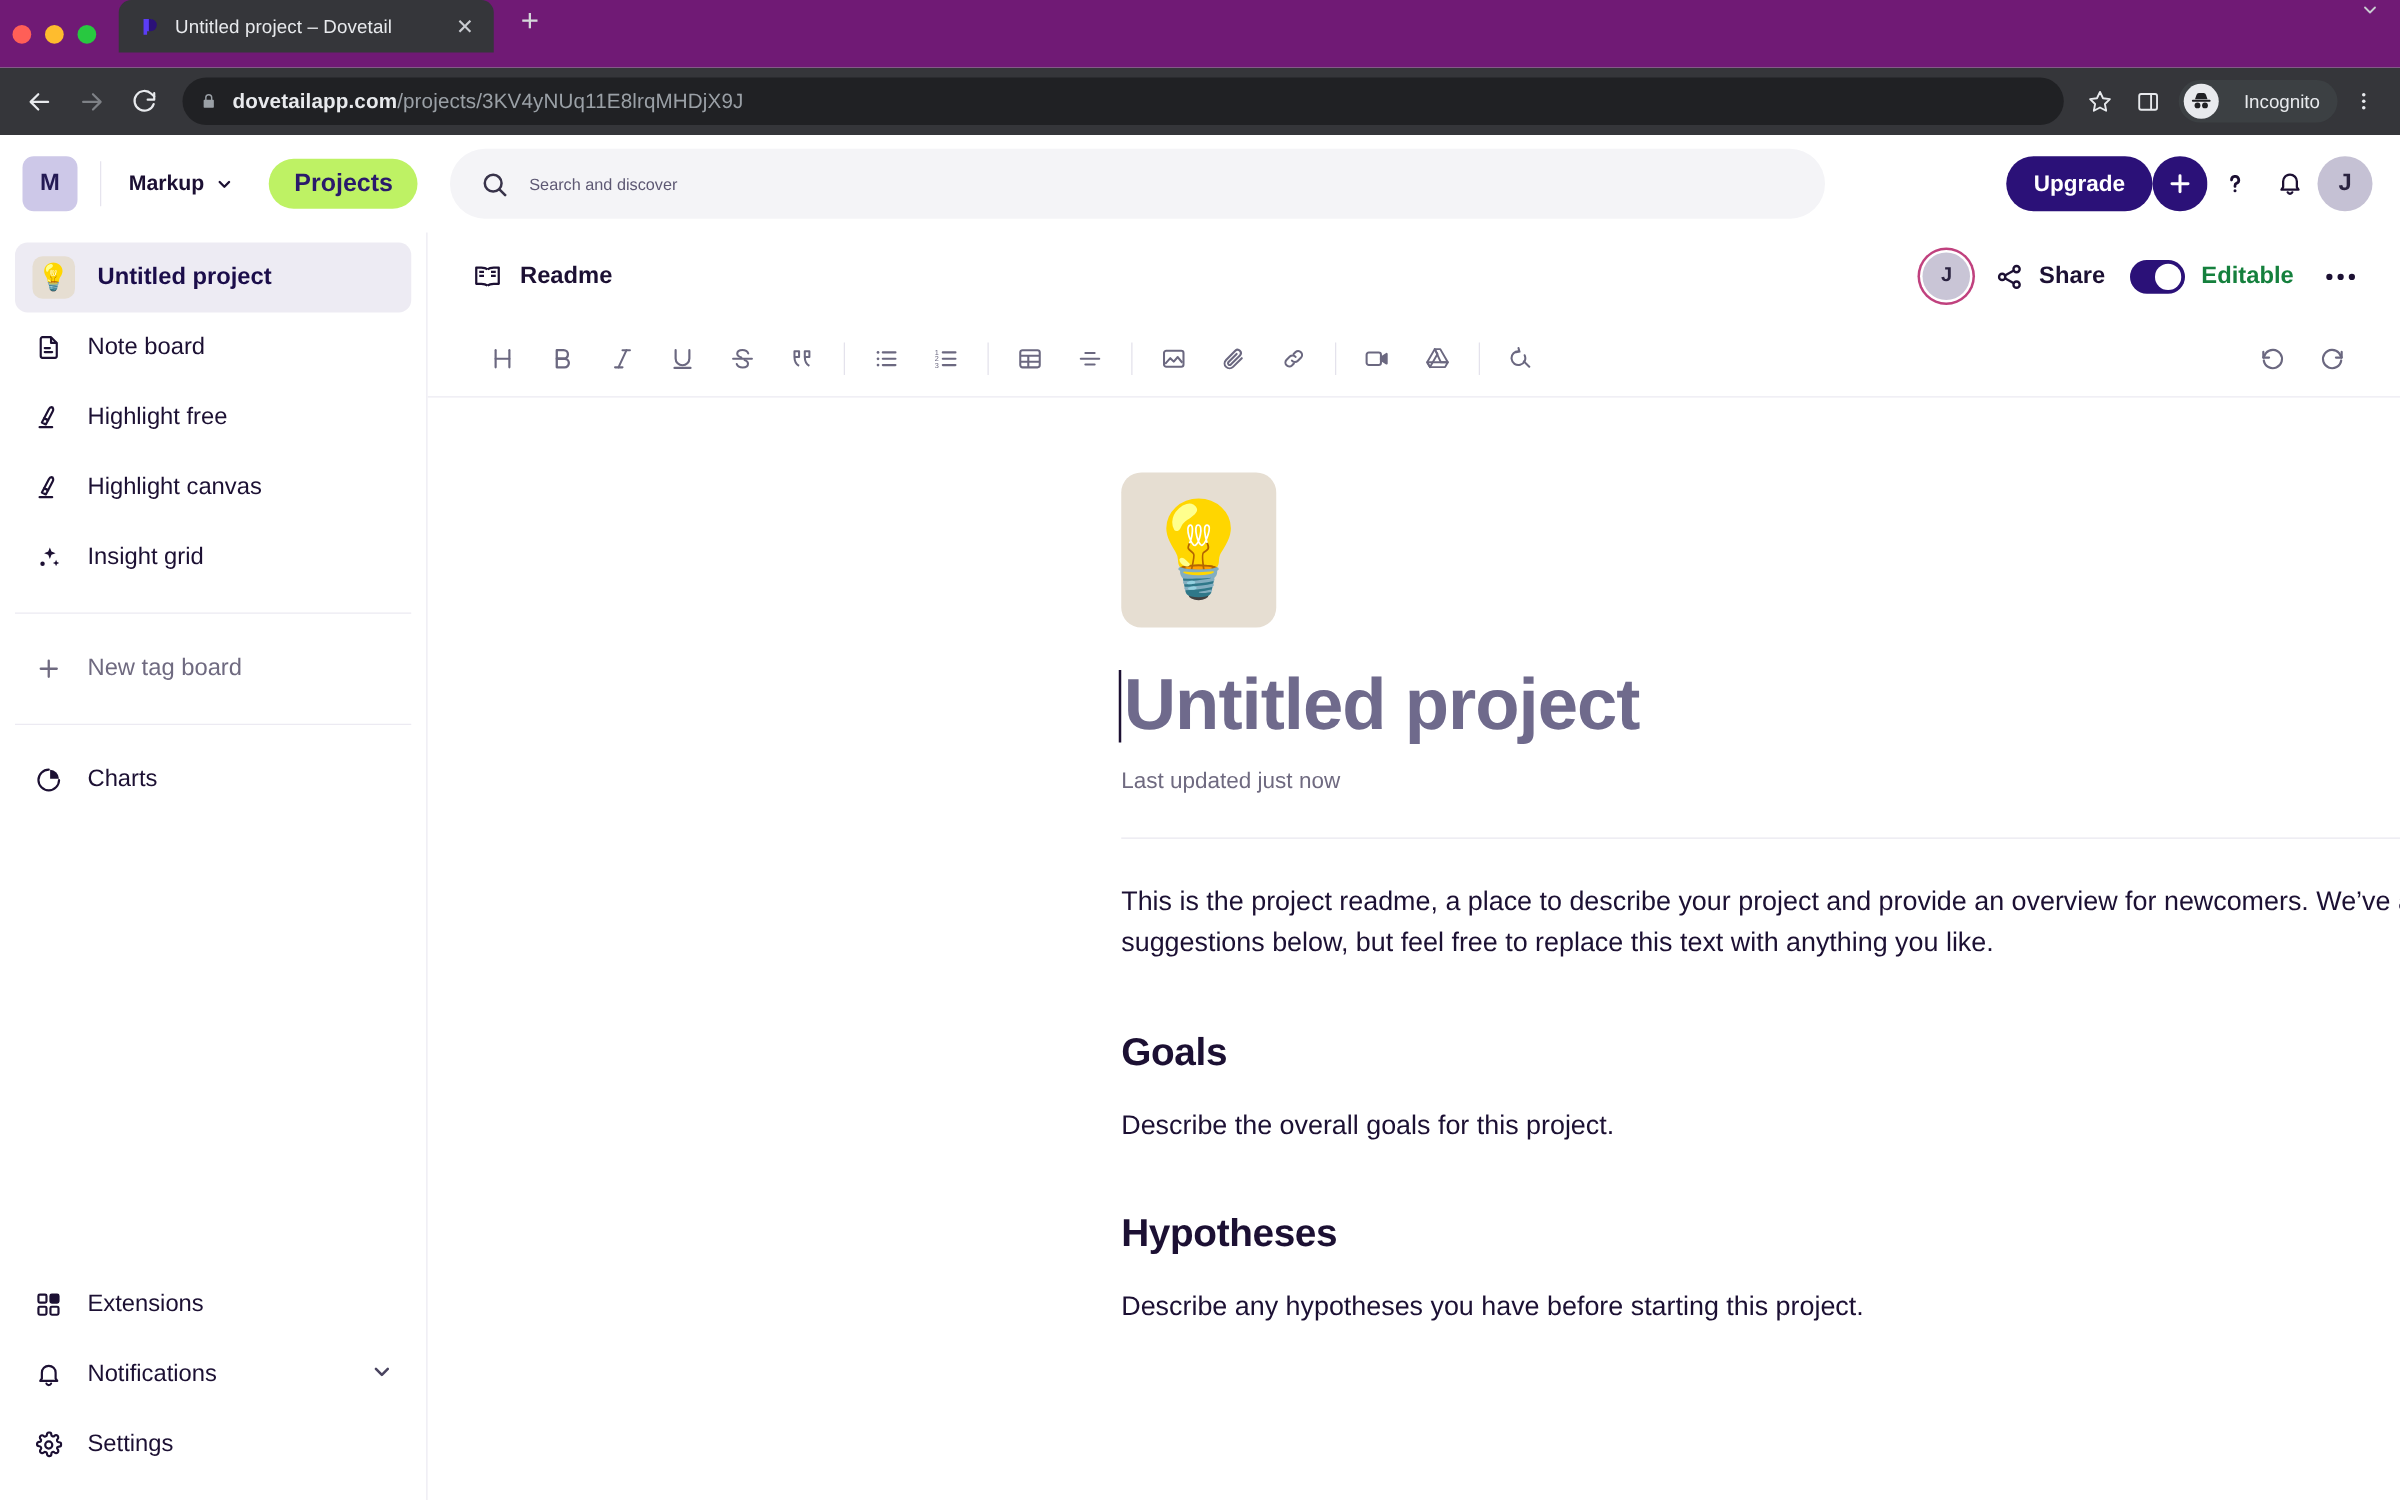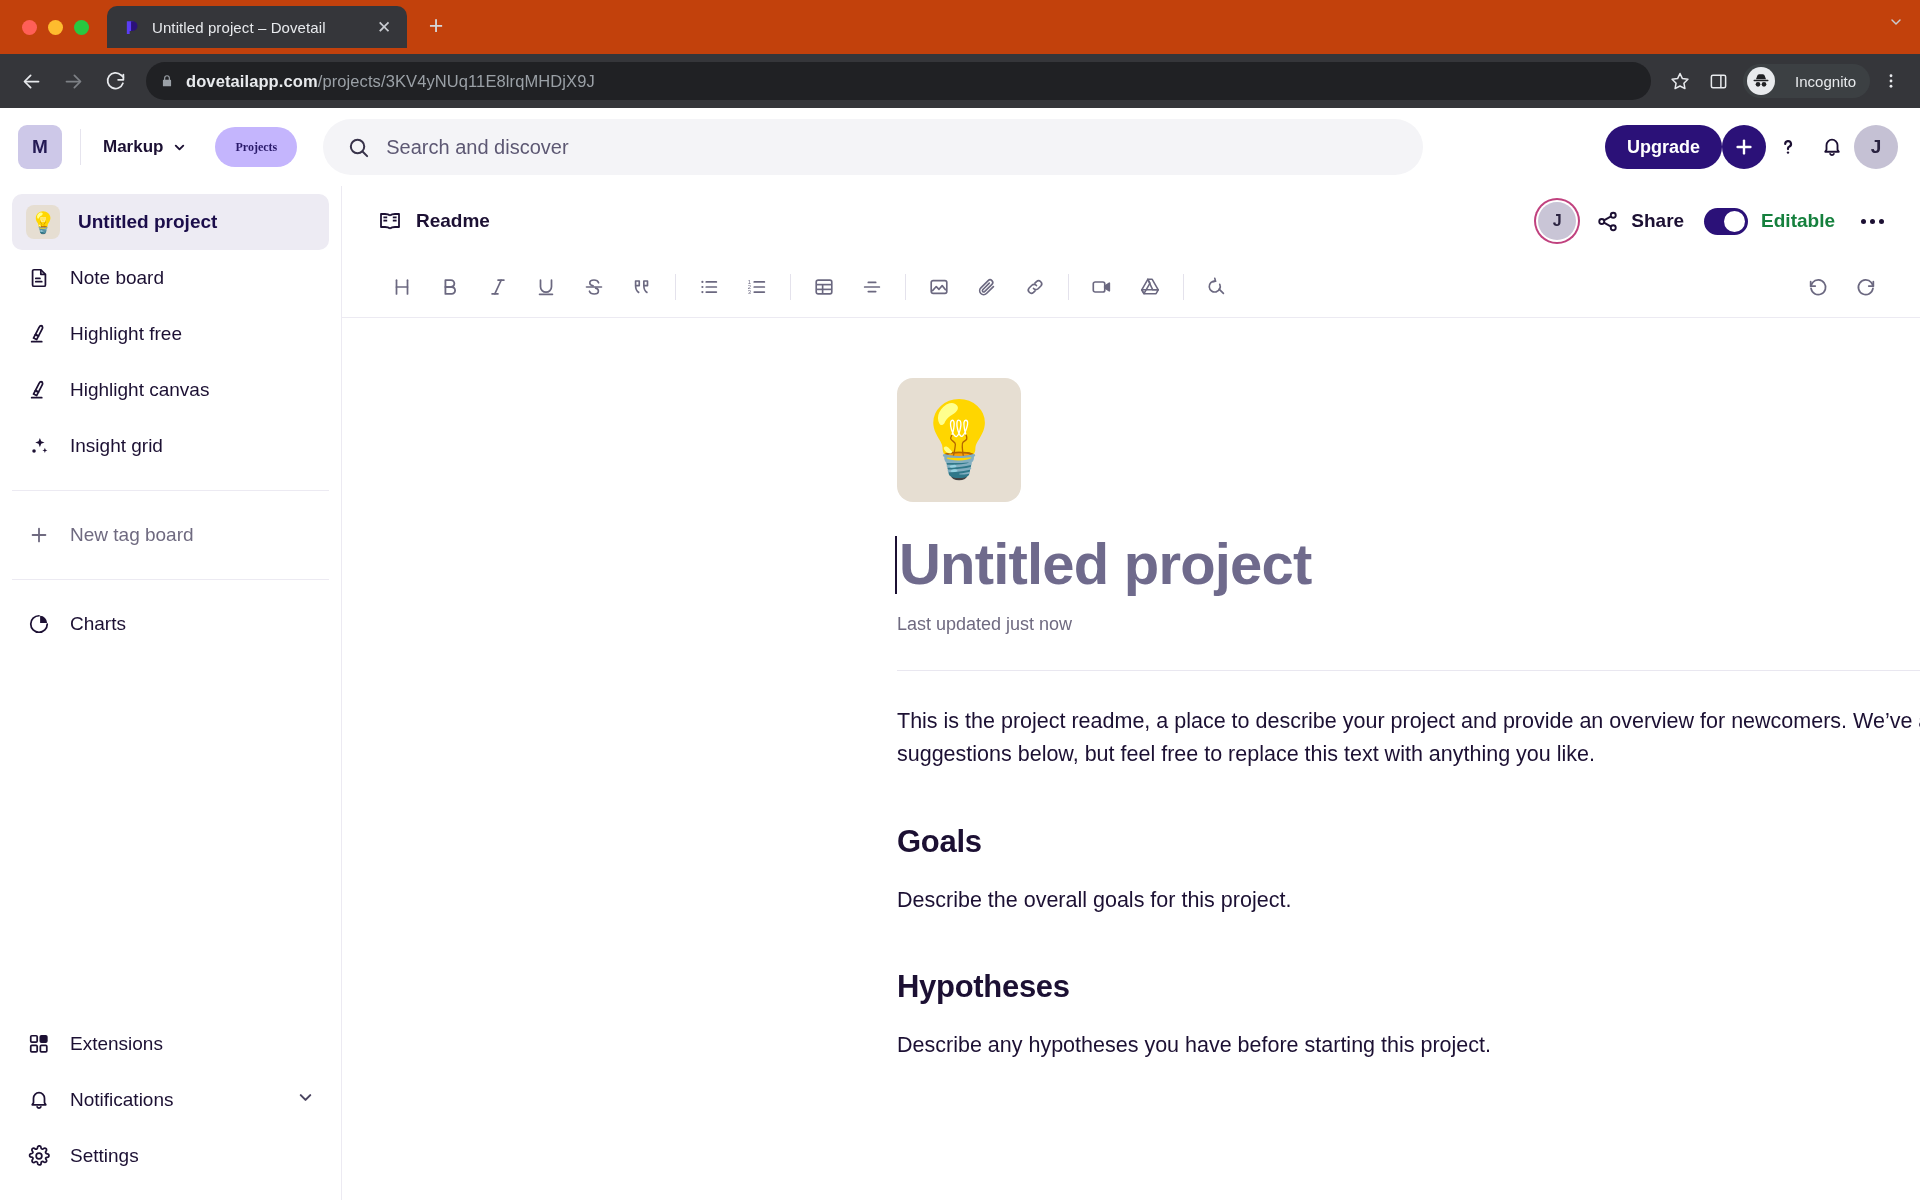--- a/index.html
+++ b/index.html
@@ -7,22 +7,22 @@
   body {
     font-family: "Liberation Sans", sans-serif;
     background: #ffffff;
     color: #1c1033;
     -webkit-font-smoothing: antialiased;
   }
 
   
   .browser { width: 1920px; height: 1200px; display: flex; flex-direction: column; background:#ffffff; }
   .tabstrip {
-    height: 54px; background: #c2410c; display: flex; align-items: center;
-    padding-left: 14px; position: relative; flex: 0 0 54px;
+    height: 54px; background: #701a75; display: flex; align-items: flex-start;
+    padding-left: 2px; position: relative; flex: 0 0 54px;
   }
   .traffic { display: flex; align-items: center; gap: 11px; height: 54px; padding: 0 12px 0 8px; }
   .dot { width: 15px; height: 15px; border-radius: 50%; }
   .dot.red { background:#ff5f57; }
   .dot.amber { background:#febc2e; }
   .dot.green { background:#28c840; }
 
   .tab {
     height: 42px; min-width: 300px; max-width: 340px;
     background: #35363a; border-radius: 10px 10px 0 0;
@@ -64,28 +64,28 @@
   .app { flex: 1 1 auto; display: flex; flex-direction: column; background: #ffffff; min-height:0; }
 
   .appbar { height: 78px; flex: 0 0 78px; display:flex; align-items:center; padding: 0 22px 0 18px; gap: 0; background:#fff;}
   .ws-badge {
     width: 44px; height: 44px; border-radius: 9px; background: #cdc8e8; color:#241a54;
     display:flex; align-items:center; justify-content:center; font-size:19px; font-weight:700;
   }
   .appbar-div { width:1px; height:36px; background:#e6e4ee; margin: 0 16px 0 18px; }
   .ws-name { display:flex; align-items:center; gap:9px; font-size:17px; font-weight:700; color:#1c1033; padding: 7px 6px; }
   .projects-pill {
-    margin-left: 22px; height: 40px; padding: 0 20px; border-radius: 20px; background:#c4b5fd;
-    display:flex; align-items:center; font-size:12px; font-weight:700; color:#2a1a6b;font-family:Liberation Serif, serif;
+    margin-left: 22px; height: 40px; padding: 0 20px; border-radius: 20px; background:#bef264;
+    display:flex; align-items:center; font-size:20px; font-weight:700; color:#2a1a6b;
   }
   .search {
     margin-left: 26px; flex: 1 1 auto; max-width: 1100px; height: 56px; border-radius: 28px;
     background: #f4f4f7; display:flex; align-items:center; gap: 16px; padding: 0 24px;
   }
-  .search-ph { font-size: 20px; color: #5d5873; }
+  .search-ph { font-size: 13px; color: #5d5873; }
   .appbar-right { margin-left: auto; display:flex; align-items:center; padding-left: 18px; }
   .upgrade {
     height: 44px; padding: 0 22px; border-radius: 22px; background:#2b1178; color:#fff;
     font-size:18px; font-weight:700; display:flex; align-items:center;
   }
   .round-btn { width: 44px; height:44px; border-radius:50%; display:flex; align-items:center; justify-content:center; }
   .round-btn.filled { background:#2b1178; color:#fff; }
   .round-btn.ghost { background:#fff; color:#1c1033; }
   .avatar-top { width:44px; height:44px; border-radius:50%; background:#c5c1d4; color:#2a2340; display:flex; align-items:center; justify-content:center; font-size:19px; font-weight:700; }
 

